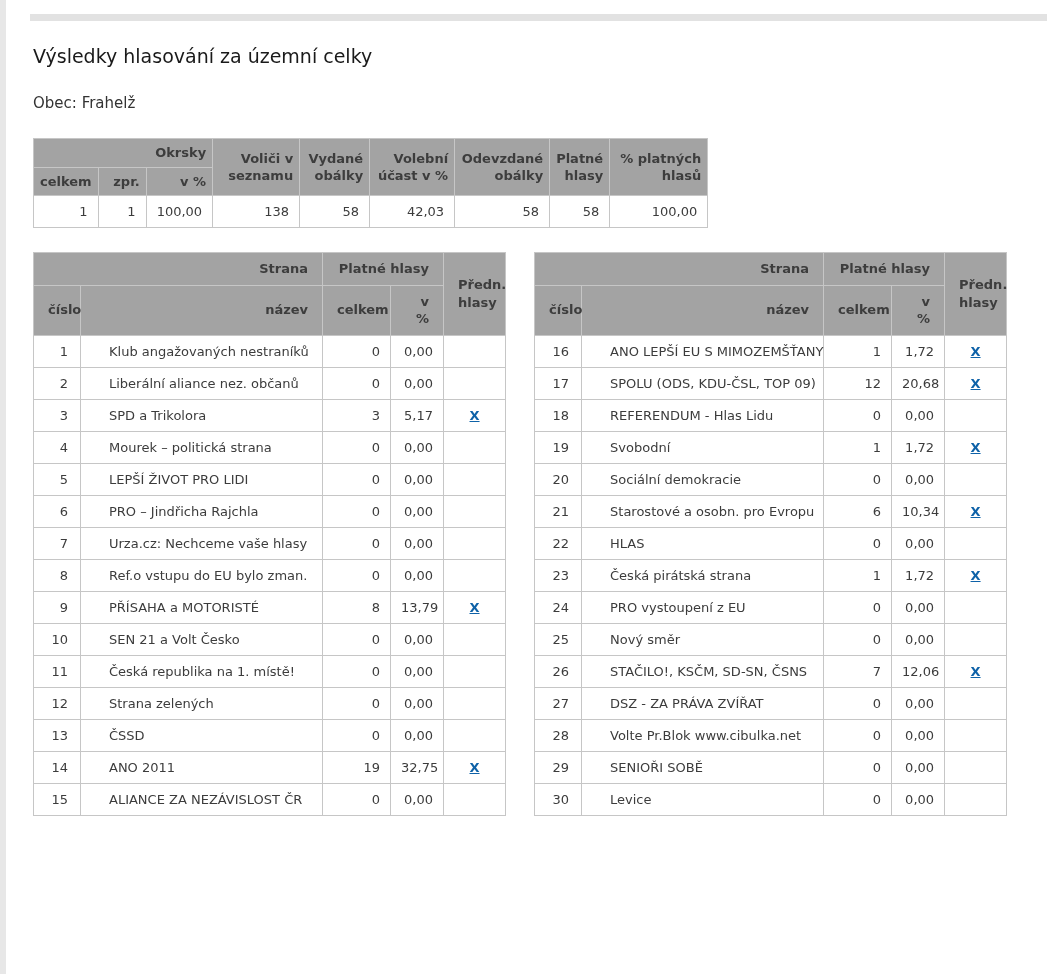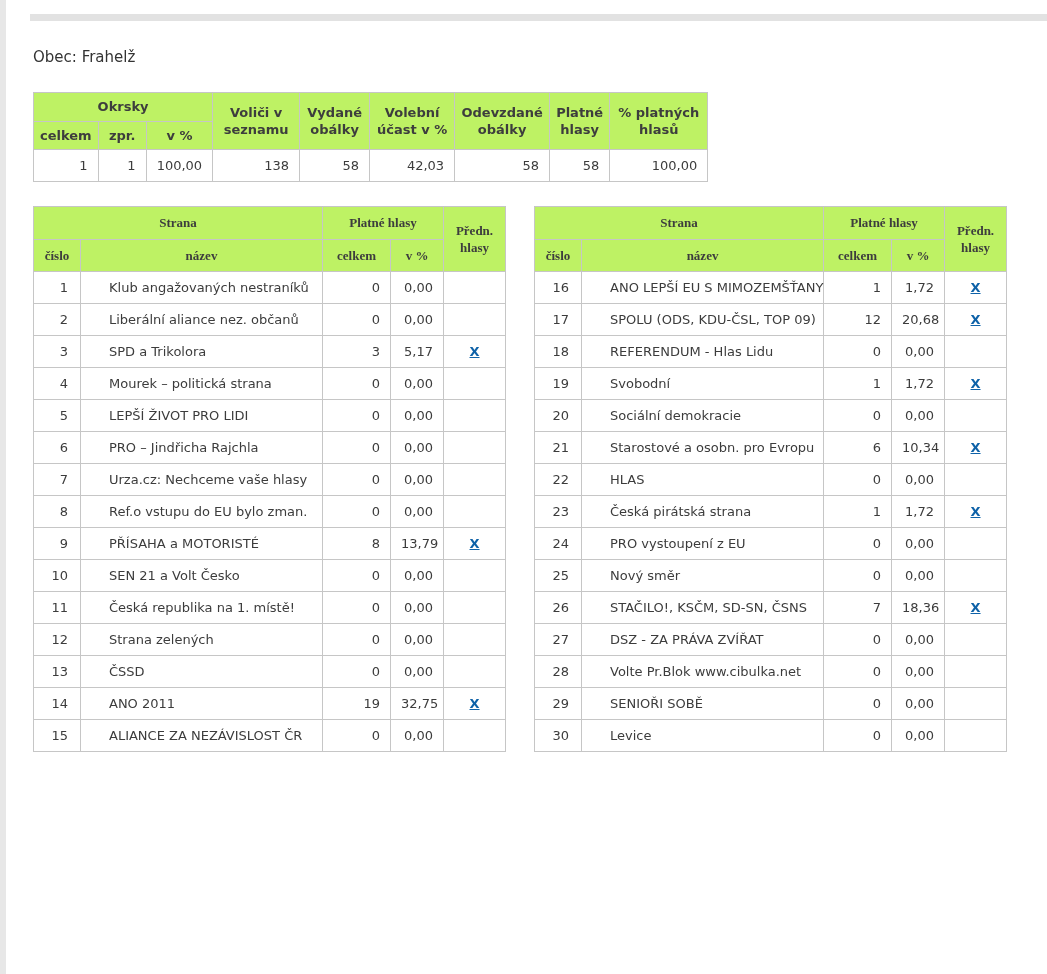--- a/index.html
+++ b/index.html
@@ -40,40 +40,40 @@
   }
   p.region-line {
     font-size: 15px;
     color: #333333;
     margin: 27px 0 0 0;
   }
 
   table { border-collapse: collapse; font-size: 13px; color: #3c3c3c; }
   th, td { border: 1px solid #c6c6c6; }
   th {
-    background: #bef264;
+    background: #a3a3a3;
     font-weight: 700;
-    text-align: center;
+    text-align: right;
     color: #3d3d3d;
     padding: 5px 6px;
     line-height: 1.35;
   }
   td { padding: 8px 10px; background: #ffffff; }
 
   table.summary { margin-top: 26px; table-layout: fixed; }
   table.summary td { text-align: right; }
 
   .tables-wrap {
     display: flex;
     gap: 28px;
     margin-top: 24px;
     align-items: flex-start;
   }
   table.party { table-layout: fixed; width: 472px; }
-  table.party th { padding: 7px 6px; font-family: Liberation Serif, serif; }
+  table.party th { padding: 7px 14px; }
   table.party td.num   { text-align: right; padding-right: 12px; }
   table.party td.name  { text-align: left;  padding-left: 28px; white-space: nowrap; }
   table.party td.total { text-align: right; }
   table.party td.pct   { text-align: right; }
   table.party td.pref  { text-align: center; }
   a.pref-link {
     color: #0e62a8;
     font-weight: 700;
     text-decoration: underline;
     cursor: pointer;
@@ -82,20 +82,21 @@
 </head>
 <body>
 
 <div class="left-strip"></div>
 
 <div class="page">
 
 
   <div class="divider"></div>
 
+  <h2 class="subtitle">Výsledky hlasování za územní celky</h2>
 
   <p class="region-line">Obec: Frahelž</p>
 
   <table class="summary">
     <colgroup>
       <col style="width:64px">
         <col style="width:48px">
         <col style="width:60px">
       <col style="width:87px">
         <col style="width:70px">
@@ -382,21 +383,21 @@
             <td class="name">Nový směr</td>
             <td class="total">0</td>
             <td class="pct">0,00</td>
             <td class="pref"></td>
           </tr>
 
           <tr>
             <td class="num">26</td>
             <td class="name">STAČILO!, KSČM, SD-SN, ČSNS</td>
             <td class="total">7</td>
-            <td class="pct">18,36</td>
+            <td class="pct">12,06</td>
             <td class="pref"><a class="pref-link" href="#">X</a></td>
           </tr>
 
           <tr>
             <td class="num">27</td>
             <td class="name">DSZ - ZA PRÁVA ZVÍŘAT</td>
             <td class="total">0</td>
             <td class="pct">0,00</td>
             <td class="pref"></td>
           </tr>

